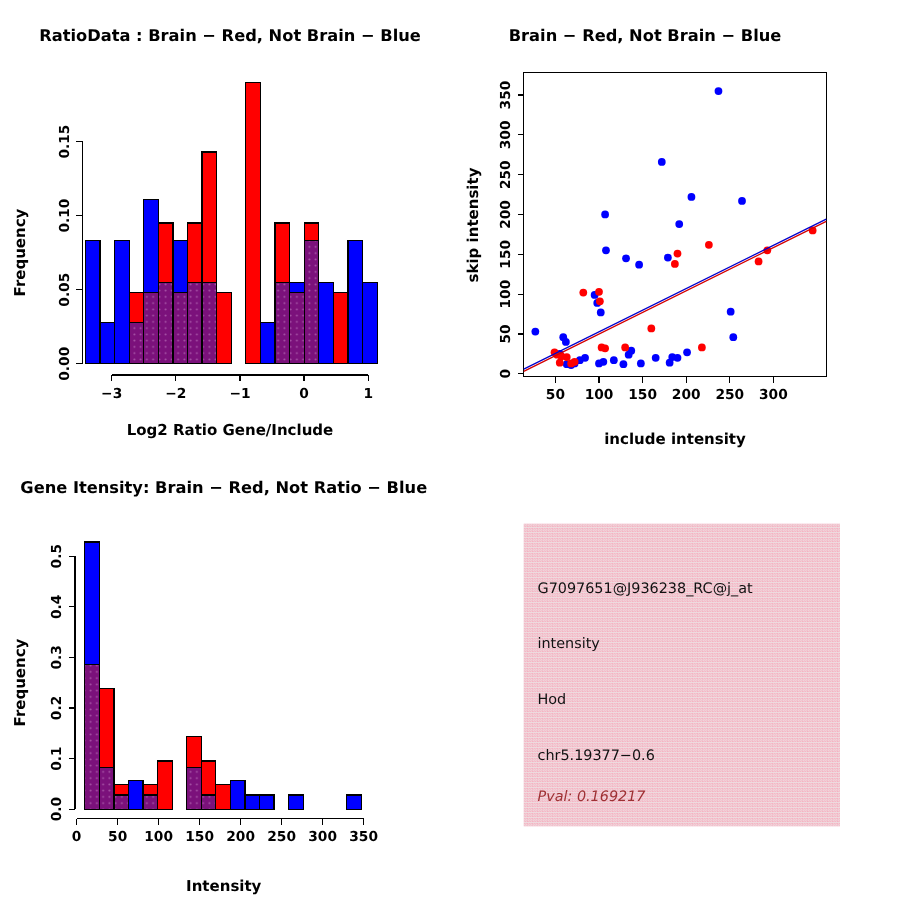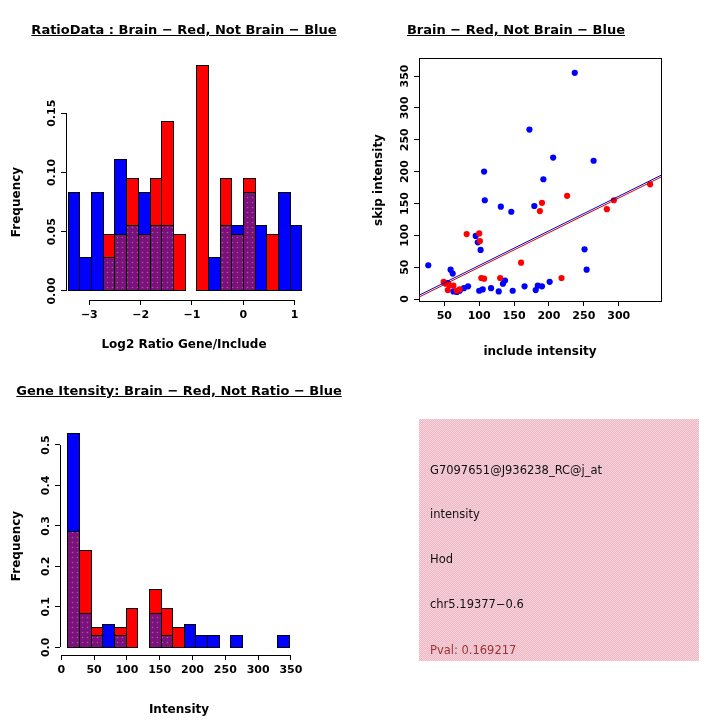--- a/index.html
+++ b/index.html
@@ -1,26 +1,26 @@
 <!DOCTYPE html>
 <html><head>
 <meta charset="utf-8">
 <style>
   html,body{margin:0;padding:0;background:#ffffff;}
   #app{position:relative;width:720px;height:720px;background:#ffffff;
        font-family:"DejaVu Sans",sans-serif;overflow:hidden;}
   .title{position:absolute;transform:translateX(-50%);font-weight:bold;
-         font-size:13px;color:#000;white-space:nowrap;text-decoration:underline;}
+         font-size:13px;color:#000;white-space:nowrap;}
   .axlab{position:absolute;font-weight:bold;font-size:12px;color:#000;
          white-space:nowrap;transform:translateX(-50%);}
   .axlab.rot{width:200px;height:14px;text-align:center;transform:rotate(-90deg);}
   svg.panel{position:absolute;width:360px;height:360px;}
   #svg-hist1{left:0;top:0;} #svg-scatter{left:360px;top:0;} #svg-hist2{left:0;top:360px;}
   svg text.tick{font-family:"DejaVu Sans",sans-serif;font-size:11px;font-weight:bold;fill:#000;}
-  .infobox{position:absolute;left:419px;top:419px;width:280px;height:242px;
+  .infobox{position:absolute;left:419px;top:419px;width:253px;height:242px;
     background-image:conic-gradient(rgba(255,150,175,.38) 90deg, rgba(236,236,236,.55) 90deg 180deg,
       rgba(255,150,175,.38) 180deg 270deg, rgba(236,236,236,.55) 270deg);
     background-size:2px 2px;}
   .infoline{position:absolute;left:11px;font-size:11.5px;color:#111;white-space:nowrap;}
   #defs-holder{position:absolute;width:0;height:0;}
 </style>
 </head>
 <body>
 
 <div id="app">
@@ -236,16 +236,16 @@
       <rect x="207.60198456449834" y="275.97985190287585" width="11.644156560088192" height="11.331152057861175" fill="#0000ff" stroke="#000000" stroke-width="1" shape-rendering="crispEdges"></rect>
       <rect x="230.89029768467475" y="275.97985190287585" width="11.644156560088192" height="11.331152057861175" fill="#0000ff" stroke="#000000" stroke-width="1" shape-rendering="crispEdges"></rect>
       <rect x="277.4669239250276" y="275.97985190287585" width="11.644156560088163" height="11.331152057861175" fill="#0000ff" stroke="#000000" stroke-width="1" shape-rendering="crispEdges"></rect>
     </svg>
 
   <div class="infobox" id="infobox" style="background-color: rgb(240, 195, 205);">
     <div class="infoline" style="top:44px">G7097651@J936238_RC@j_at</div>
     <div class="infoline" style="top:88px">intensity</div>
     <div class="infoline" style="top:133px">Hod</div>
     <div class="infoline" style="top:178px">chr5.19377−0.6</div>
-    <div class="infoline" style="top: 224px; color: rgb(158, 49, 52);">Pval: 0.169217</div>
+    <div class="infoline" style="top: 211px; color: rgb(158, 49, 52); font-style: italic;">Pval: 0.169217</div>
   </div>
 
 </div>
 
 </body></html>

